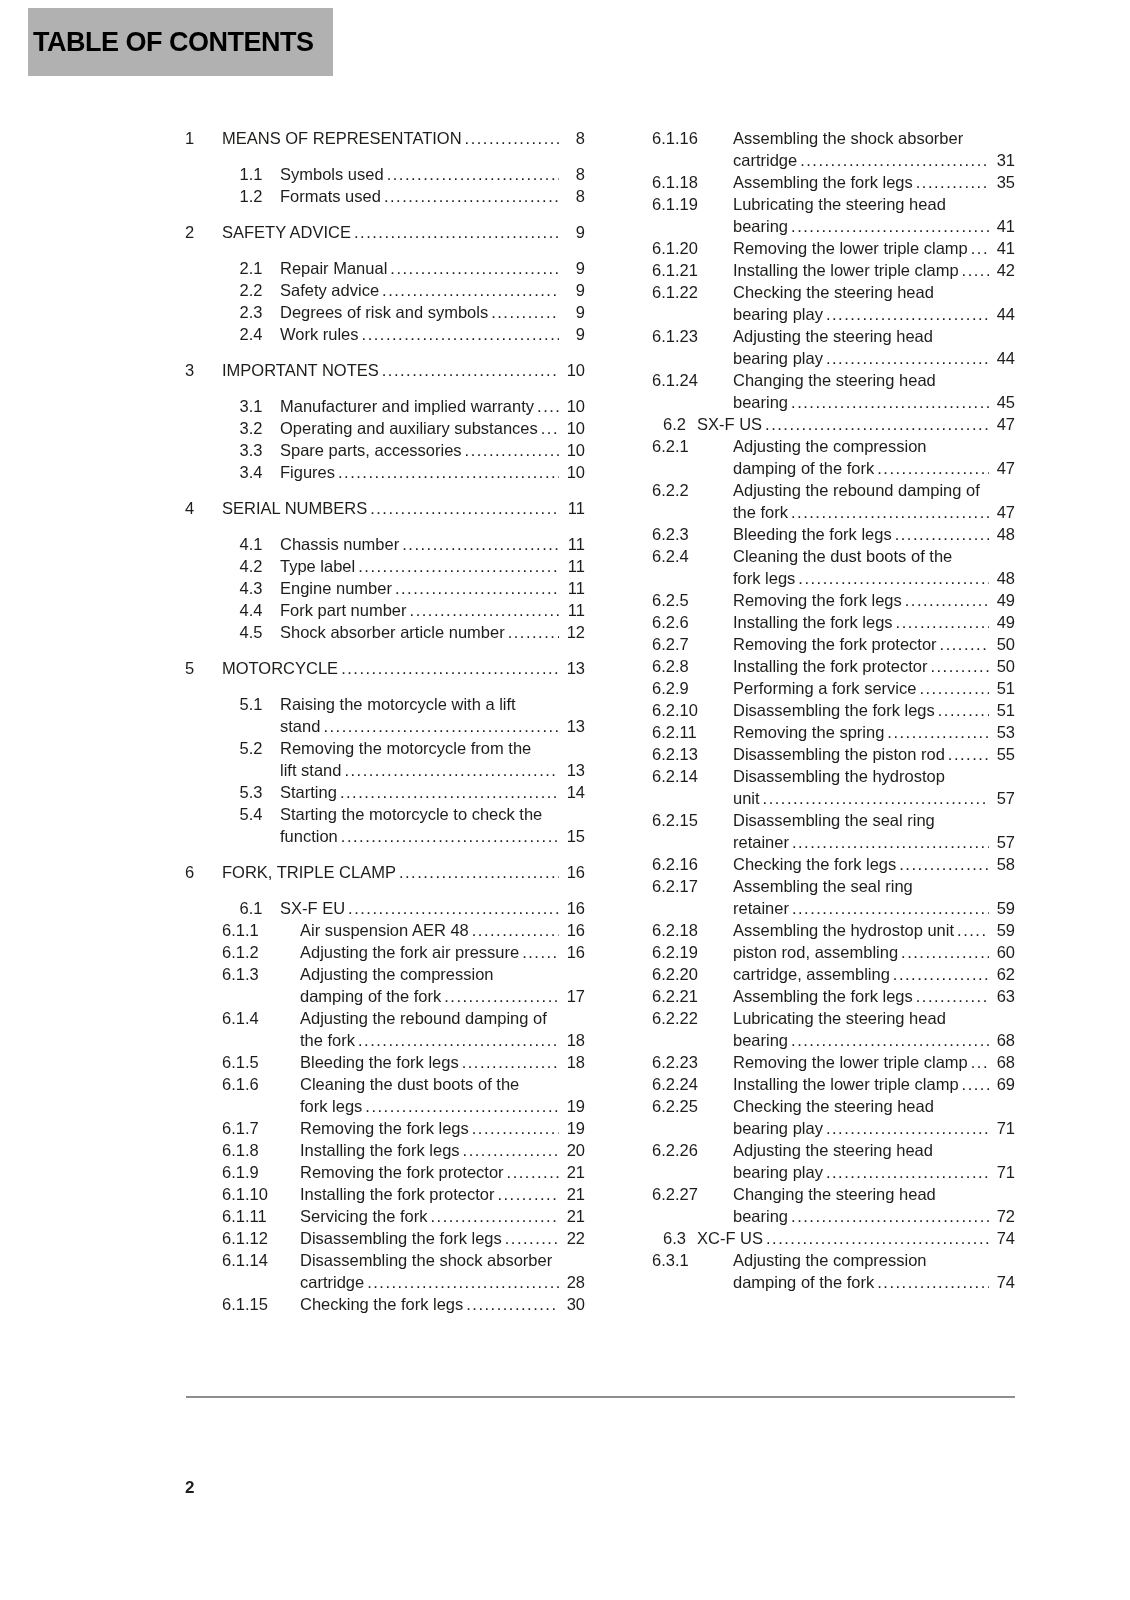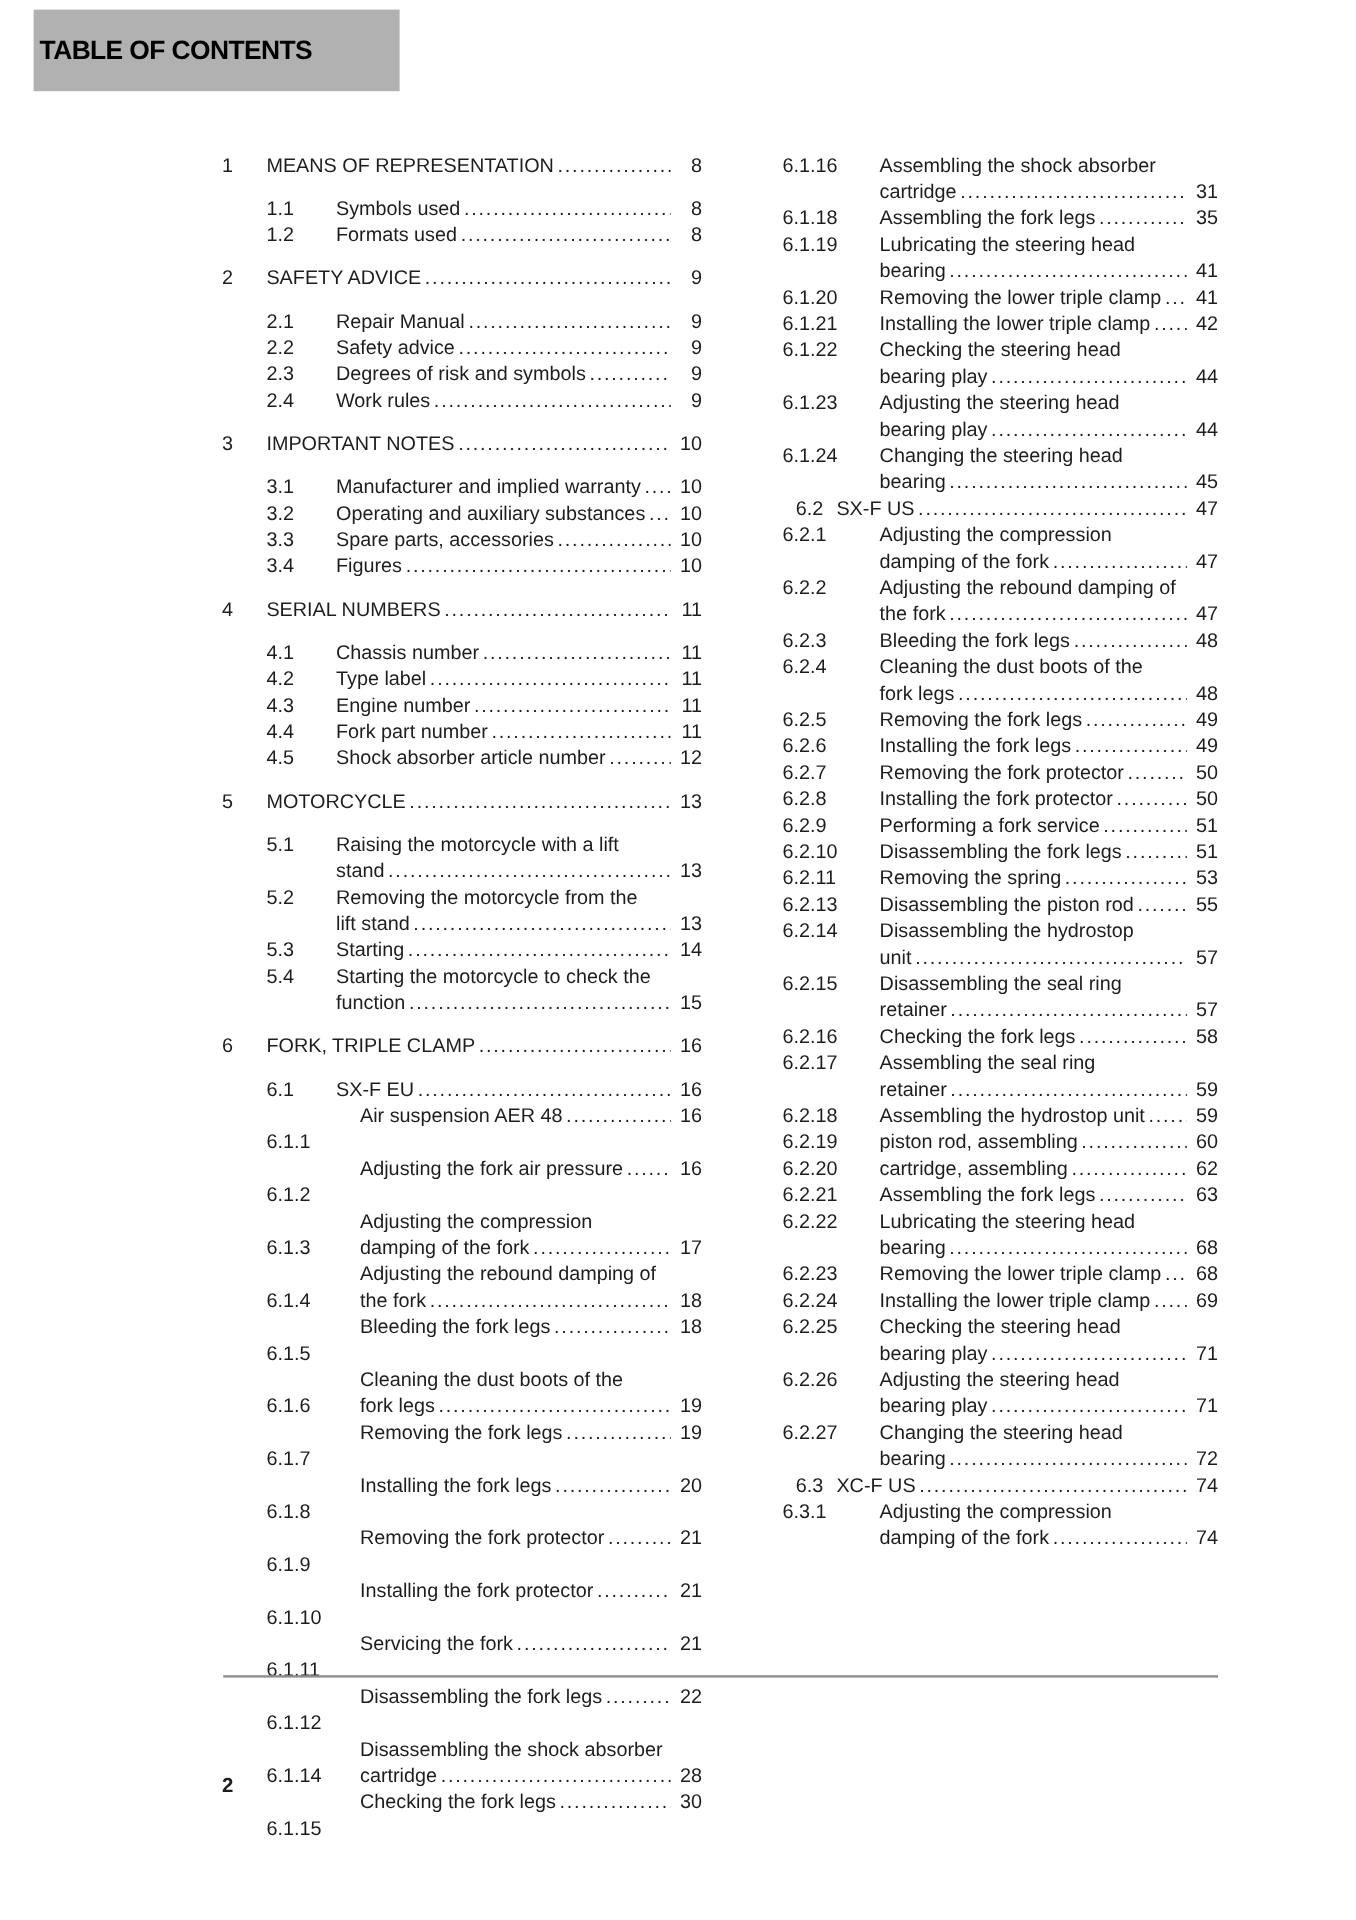--- a/index.html
+++ b/index.html
@@ -19,21 +19,21 @@
     left: 28px;
     top: 8px;
     width: 305px;
     height: 68px;
     background: #b1b1b1;
     display: flex;
     align-items: center;
     padding-left: 5px;
   }
   .header-title {
-    font-size: 22px;
+    font-size: 27px;
     font-weight: 700;
     letter-spacing: -0.5px;
     color: #000000;
     white-space: nowrap;
   }
 
   .columns {
     position: absolute;
     left: 185px;
     top: 127px;
@@ -75,23 +75,23 @@
     text-align: right;
   }
 
   
   .l1 { margin-top: 14px; margin-bottom: 14px; }
   .col .entry:first-child { margin-top: 0; }
 
   
   .col-left .l1 .num { width: 37px; }
   .col-left .l2 { padding-left: 37px; }
-  .col-left .l2 .num { width: 58px; }
+  .col-left .l2 .num { width: 58px; text-align: center; }
   .col-left .l3 { padding-left: 37px; }
-  .col-left .l3 .num { width: 78px; margin-top: 22px; }
+  .col-left .l3 .num { width: 78px; }
 
   
   .col-right .l2 .num { width: 45px; text-align: center; }
   .col-right .l3 .num { width: 81px; }
 
   .footer-rule {
     position: absolute;
     left: 186px;
     top: 1396px;
     width: 829px;

